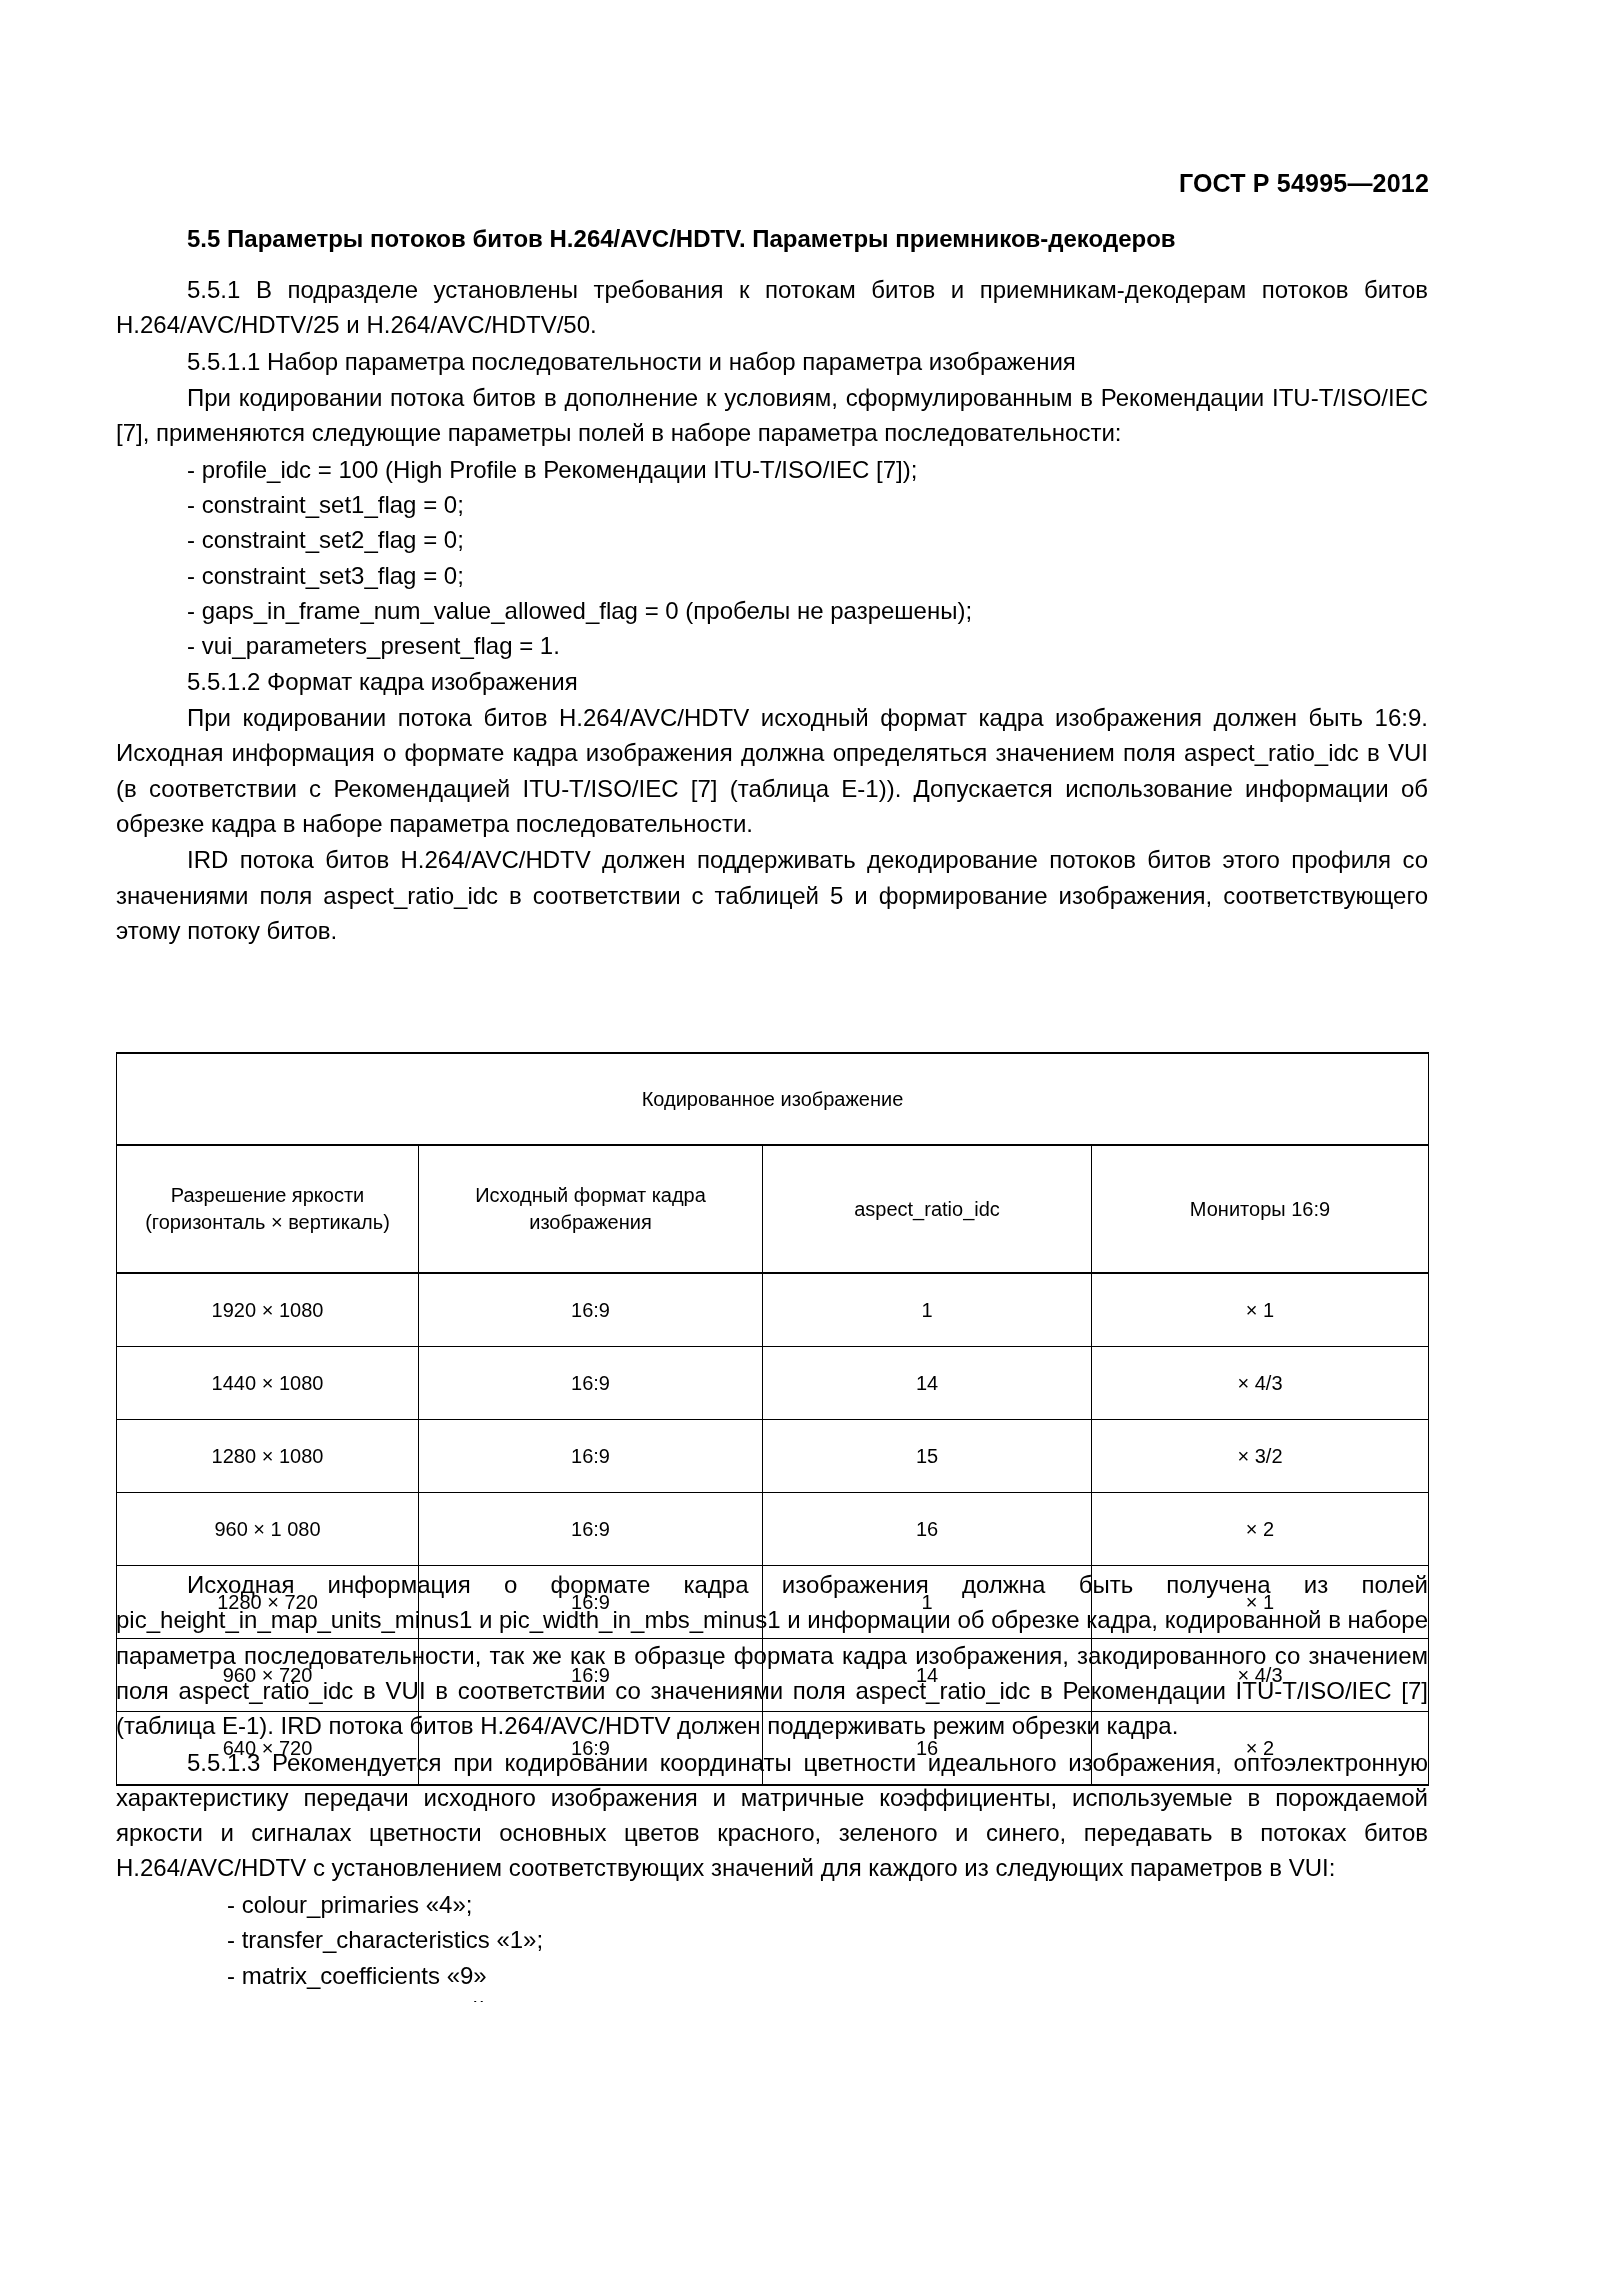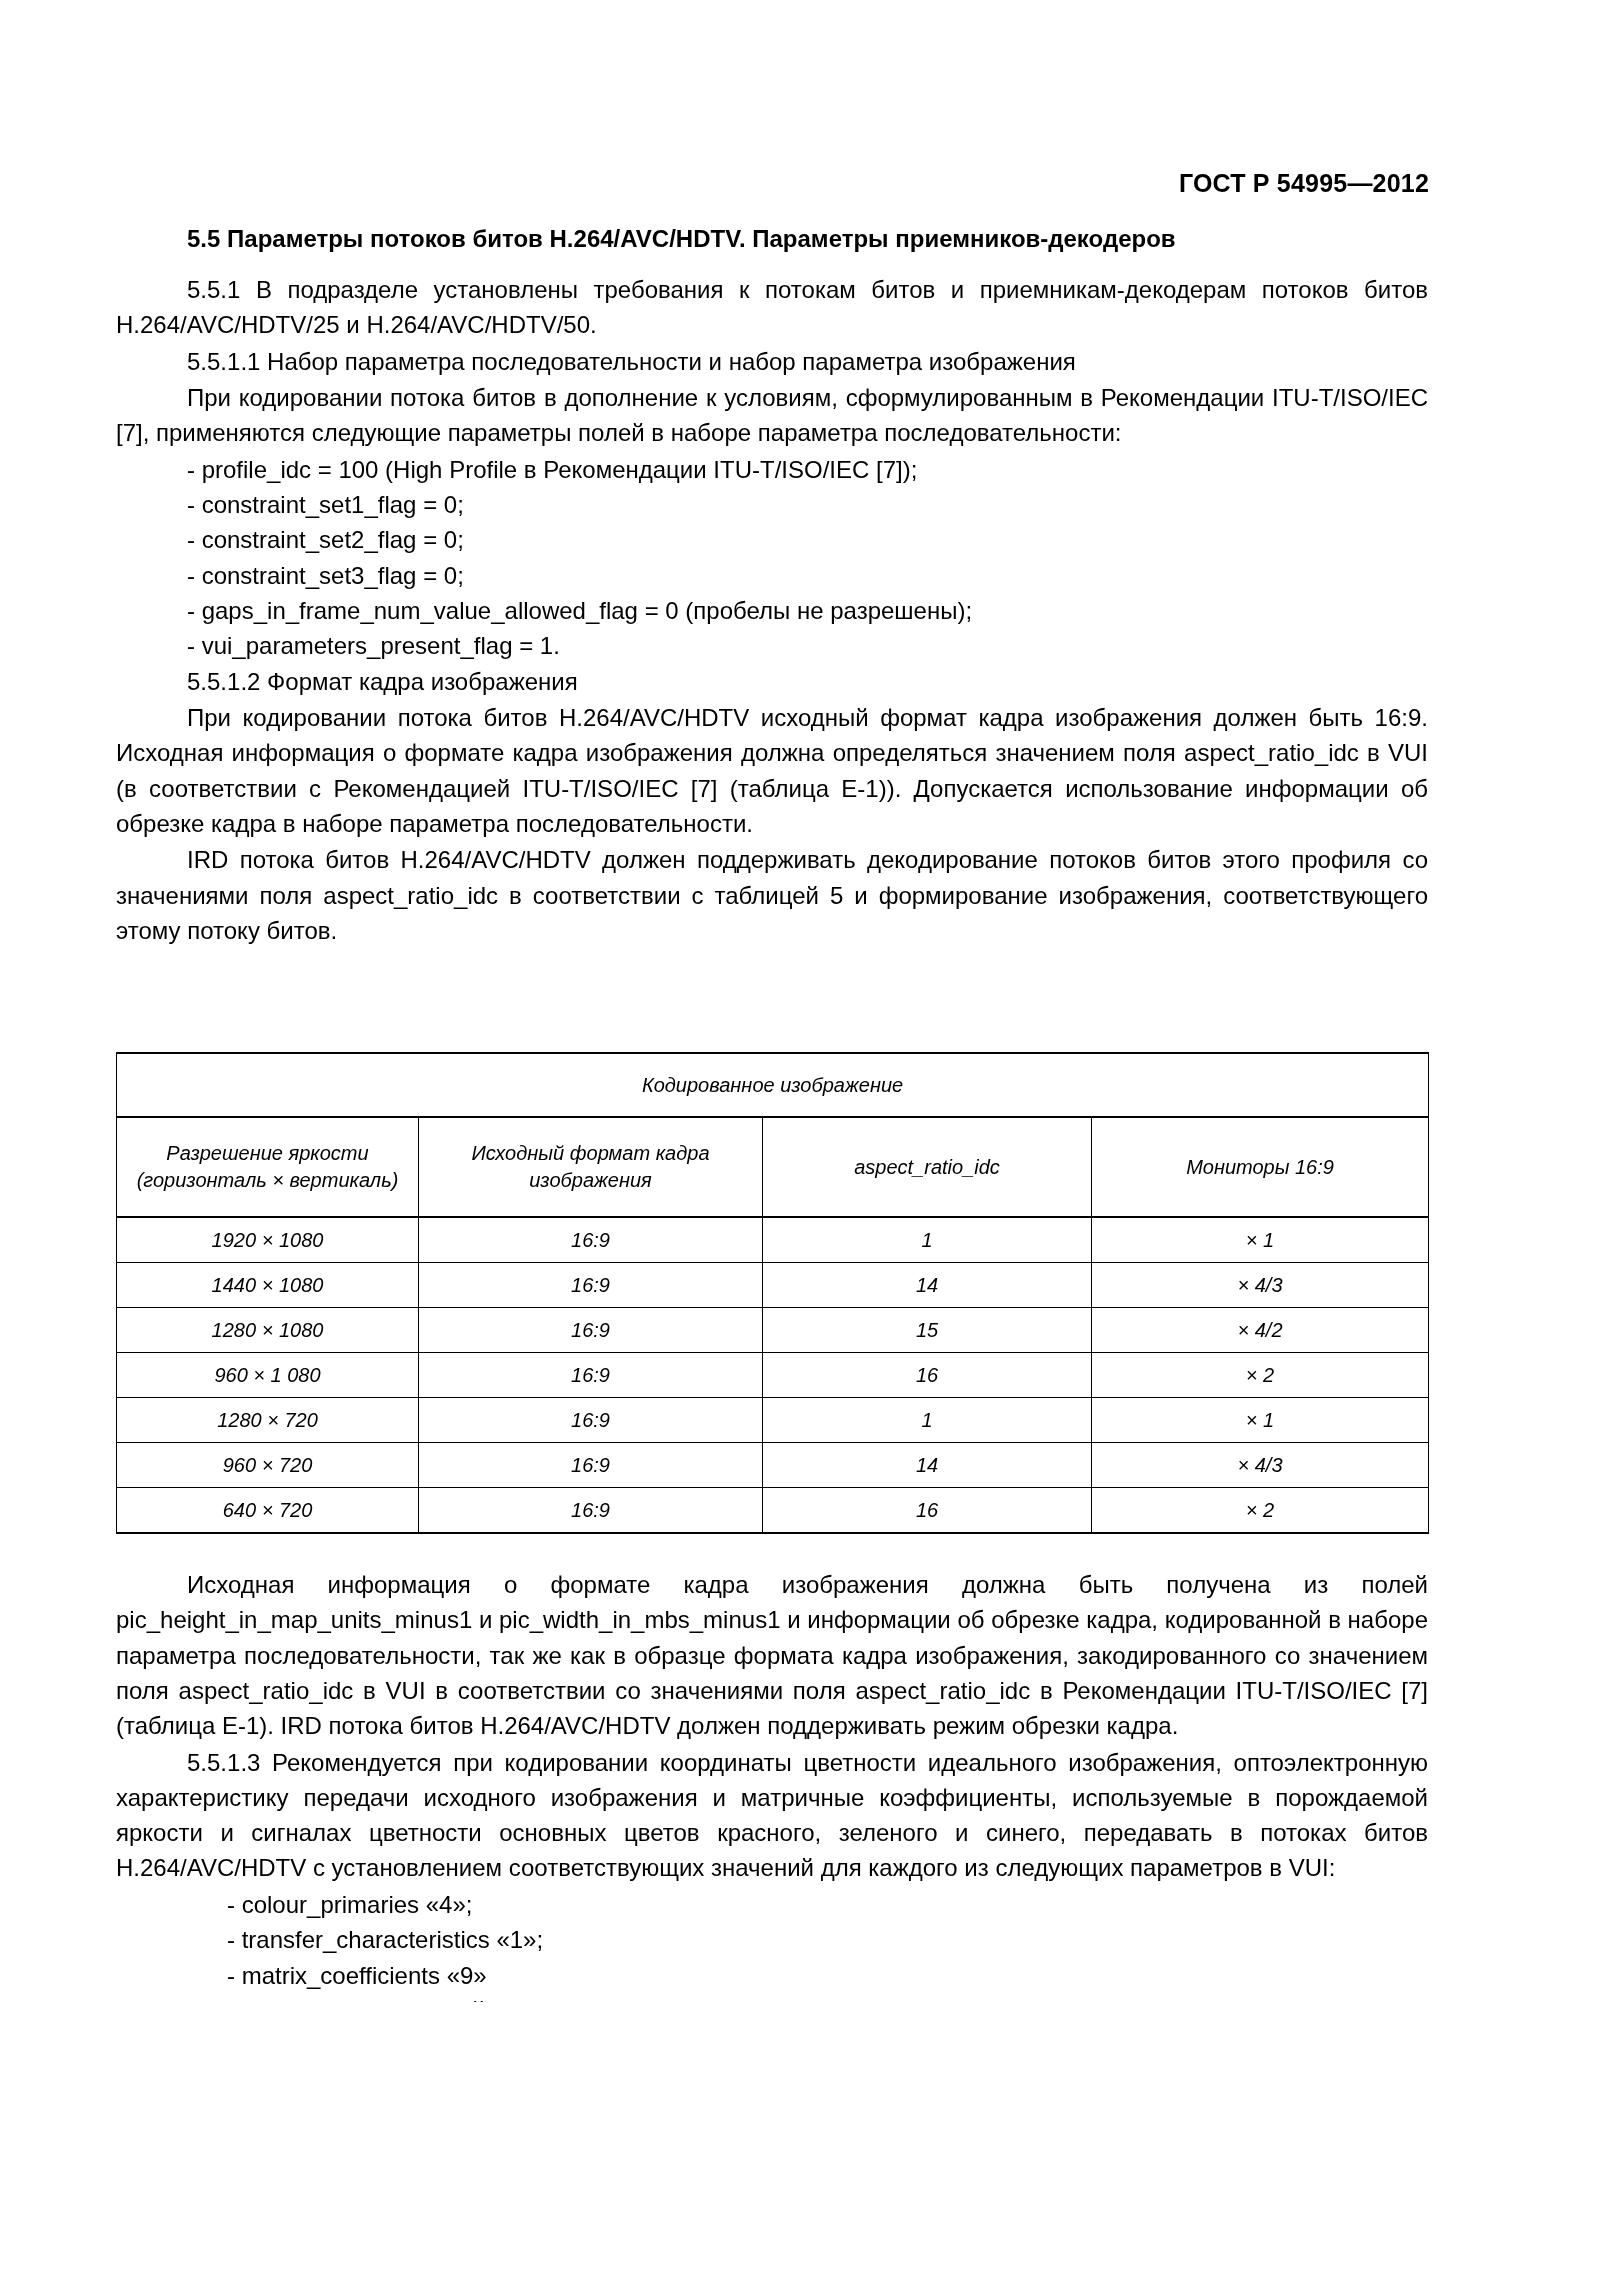--- a/index.html
+++ b/index.html
@@ -92,22 +92,21 @@
     top: 1052px;
     width: 1312px;
     border-collapse: collapse;
     font-size: 20px;
     table-layout: fixed;
   }
   table.gost td {
     border: 1.3px solid #000;
     text-align: center;
     vertical-align: middle;
-    padding: 0;
-    font-style: italic;
+    padding: 14px;
   }
   table.gost td.thick-top { border-top-width: 2.6px; }
   table.gost td.thick-bottom { border-bottom-width: 2.6px; }
   table.gost .grp {
     height: 62px;
   }
   table.gost .colhead {
     height: 98px;
     line-height: 1.35;
   }
@@ -201,21 +200,21 @@
       <tr>
         <td class="datacell">1440 × 1080</td>
         <td class="datacell">16:9</td>
         <td class="datacell">14</td>
         <td class="datacell">× 4/3</td>
       </tr>
       <tr>
         <td class="datacell">1280 × 1080</td>
         <td class="datacell">16:9</td>
         <td class="datacell">15</td>
-        <td class="datacell">× 4/2</td>
+        <td class="datacell">× 3/2</td>
       </tr>
       <tr>
         <td class="datacell">960 × 1 080</td>
         <td class="datacell">16:9</td>
         <td class="datacell">16</td>
         <td class="datacell">× 2</td>
       </tr>
       <tr>
         <td class="datacell">1280 × 720</td>
         <td class="datacell">16:9</td>

